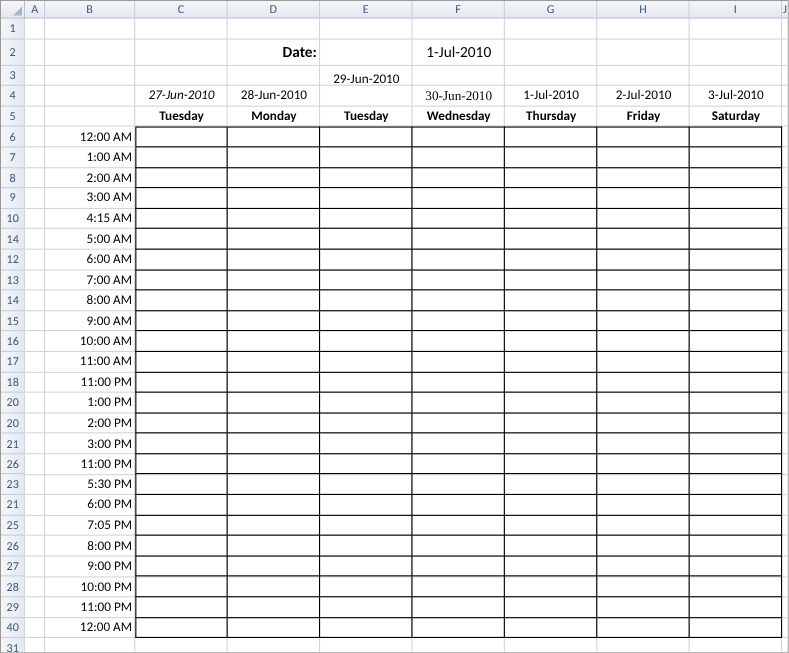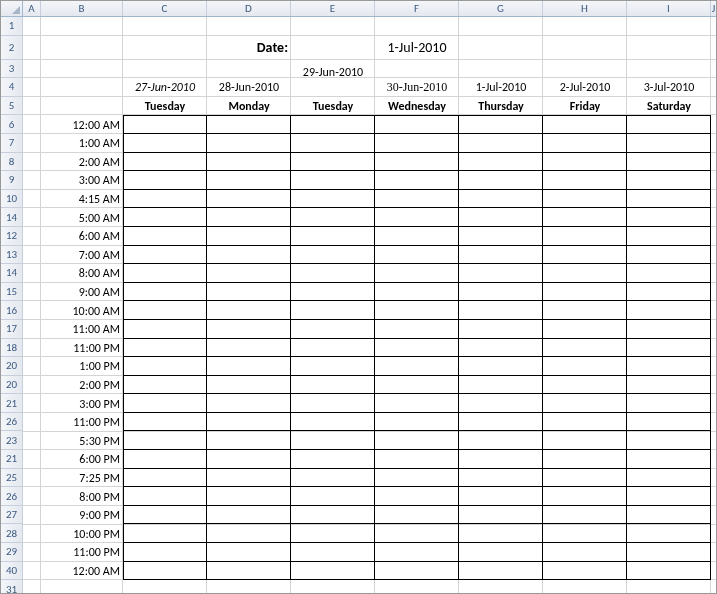--- a/index.html
+++ b/index.html
@@ -251,21 +251,21 @@
     <div class="cell right" style="left: 18px; top: 265.8px; width: 82px; height: 18.6px;">9:00 AM</div>
     <div class="cell right" style="left: 18px; top: 284.4px; width: 82px; height: 18.6px;">10:00 AM</div>
     <div class="cell right" style="left: 18px; top: 303px; width: 82px; height: 18.6px;">11:00 AM</div>
     <div class="cell right" style="left: 18px; top: 321.6px; width: 82px; height: 18.6px;">11:00 PM</div>
     <div class="cell right" style="left: 18px; top: 340.2px; width: 82px; height: 18.6px;">1:00 PM</div>
     <div class="cell right" style="left: 18px; top: 358.8px; width: 82px; height: 18.6px;">2:00 PM</div>
     <div class="cell right" style="left: 18px; top: 377.4px; width: 82px; height: 18.6px;">3:00 PM</div>
     <div class="cell right" style="left: 18px; top: 396px; width: 82px; height: 18.6px;">11:00 PM</div>
     <div class="cell right" style="left: 18px; top: 414.6px; width: 82px; height: 18.6px;">5:30 PM</div>
     <div class="cell right" style="left: 18px; top: 433.2px; width: 82px; height: 18.6px;">6:00 PM</div>
-    <div class="cell right" style="left: 18px; top: 451.8px; width: 82px; height: 18.6px;">7:25 PM</div>
+    <div class="cell right" style="left: 18px; top: 451.8px; width: 82px; height: 18.6px;">7:05 PM</div>
     <div class="cell right" style="left: 18px; top: 470.4px; width: 82px; height: 18.6px;">8:00 PM</div>
     <div class="cell right" style="left: 18px; top: 489px; width: 82px; height: 18.6px;">9:00 PM</div>
     <div class="cell right" style="left: 18px; top: 507.6px; width: 82px; height: 18.6px;">10:00 PM</div>
     <div class="cell right" style="left: 18px; top: 526.2px; width: 82px; height: 18.6px;">11:00 PM</div>
     <div class="cell right" style="left: 18px; top: 544.8px; width: 82px; height: 18.6px;">12:00 AM</div>
     <div class="schedule-grid" style="left: 100px; top: 98.4px;">
       <div class="schedule-row" style="height: 18.6px;">
         <div class="schedule-cell" style="width: 84px;"></div>
         <div class="schedule-cell" style="width: 84px;"></div>
         <div class="schedule-cell" style="width: 84px;"></div>

